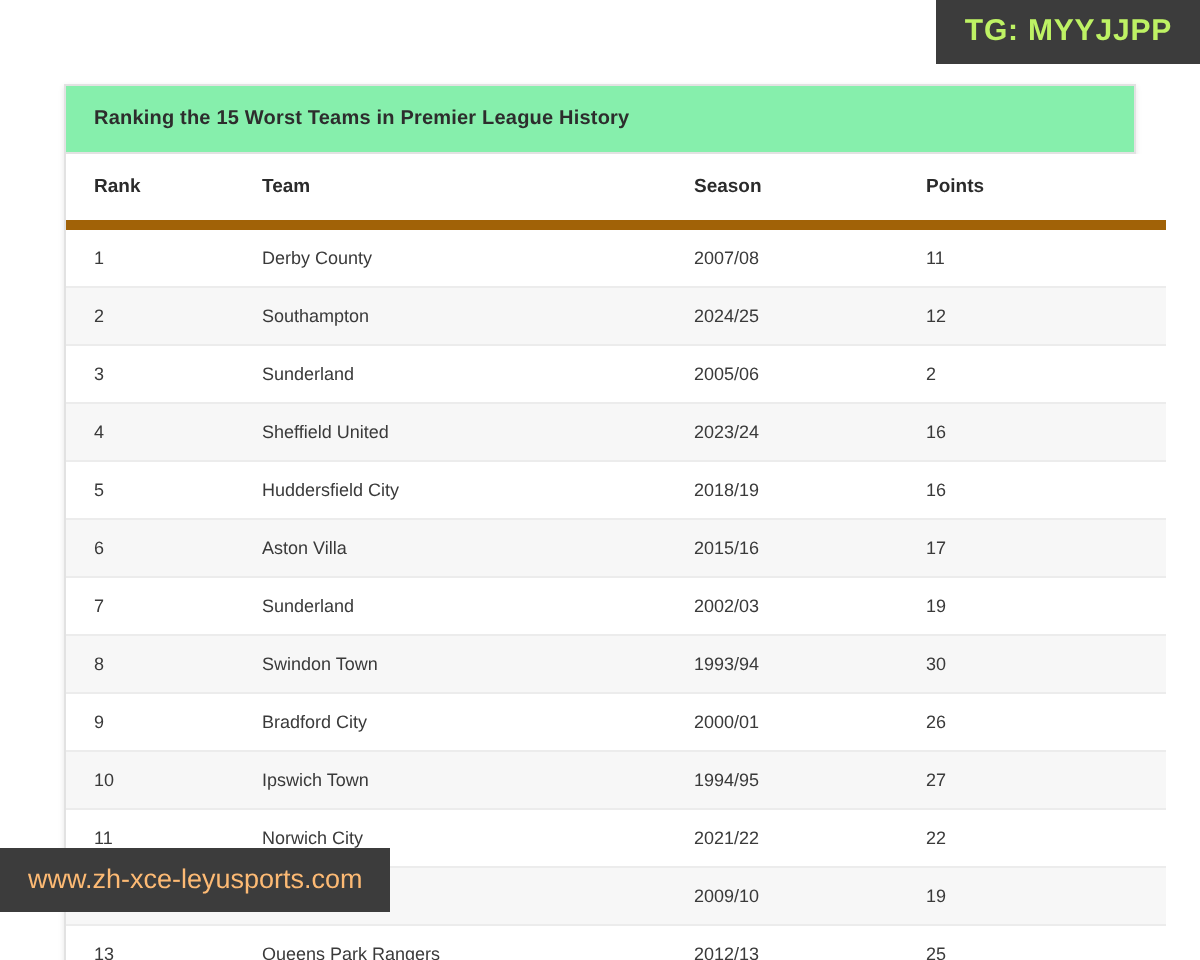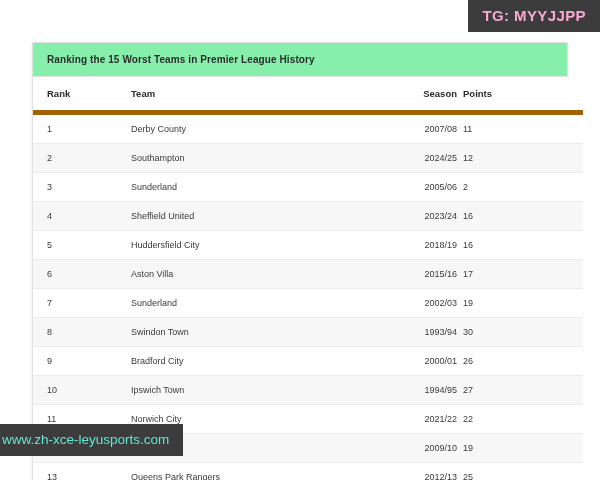--- a/index.html
+++ b/index.html
@@ -14,21 +14,21 @@
     position: relative;
     overflow: hidden;
   }
 
   
   .tg-badge {
     position: absolute;
     top: 0;
     right: 0;
     background: #3c3c3c;
-    color: #f9a8d4;
+    color: #bef264;
     font-size: 15px;
     font-weight: 700;
     padding: 8px 14px 9px 14px;
     letter-spacing: 0.4px;
     line-height: 1;
     z-index: 5;
   }
 
   
   .card {
@@ -75,32 +75,32 @@
     border-bottom: 1px solid #ececec;
     background: #ffffff;
   }
 
   tbody tr:nth-child(even) td {
     background: #f7f7f7;
   }
 
   .col-rank   { width: 70px;  padding-left: 14px !important; }
   .col-team   { width: 210px; padding-left: 14px !important; margin-top: 23px; }
-  .col-season { width: 110px; padding-left: 6px !important; text-align: right; }
+  .col-season { width: 110px; padding-left: 6px !important; }
   .col-points { width: 120px; padding-left: 6px !important; }
 
   
   .url-banner {
     position: absolute;
     left: 0;
     bottom: 24px;
     background: #3c3c3c;
-    color: #5eead4;
+    color: #fdba74;
     font-size: 13.5px;
-    padding: 9px 14px 10px 2px;
+    padding: 9px 14px 10px 14px;
     line-height: 1;
     z-index: 5;
     white-space: nowrap;
     margin-top: 12px;
   }
 </style>
 </head>
 <body>
 
 <div class="tg-badge">TG: MYYJJPP</div>

